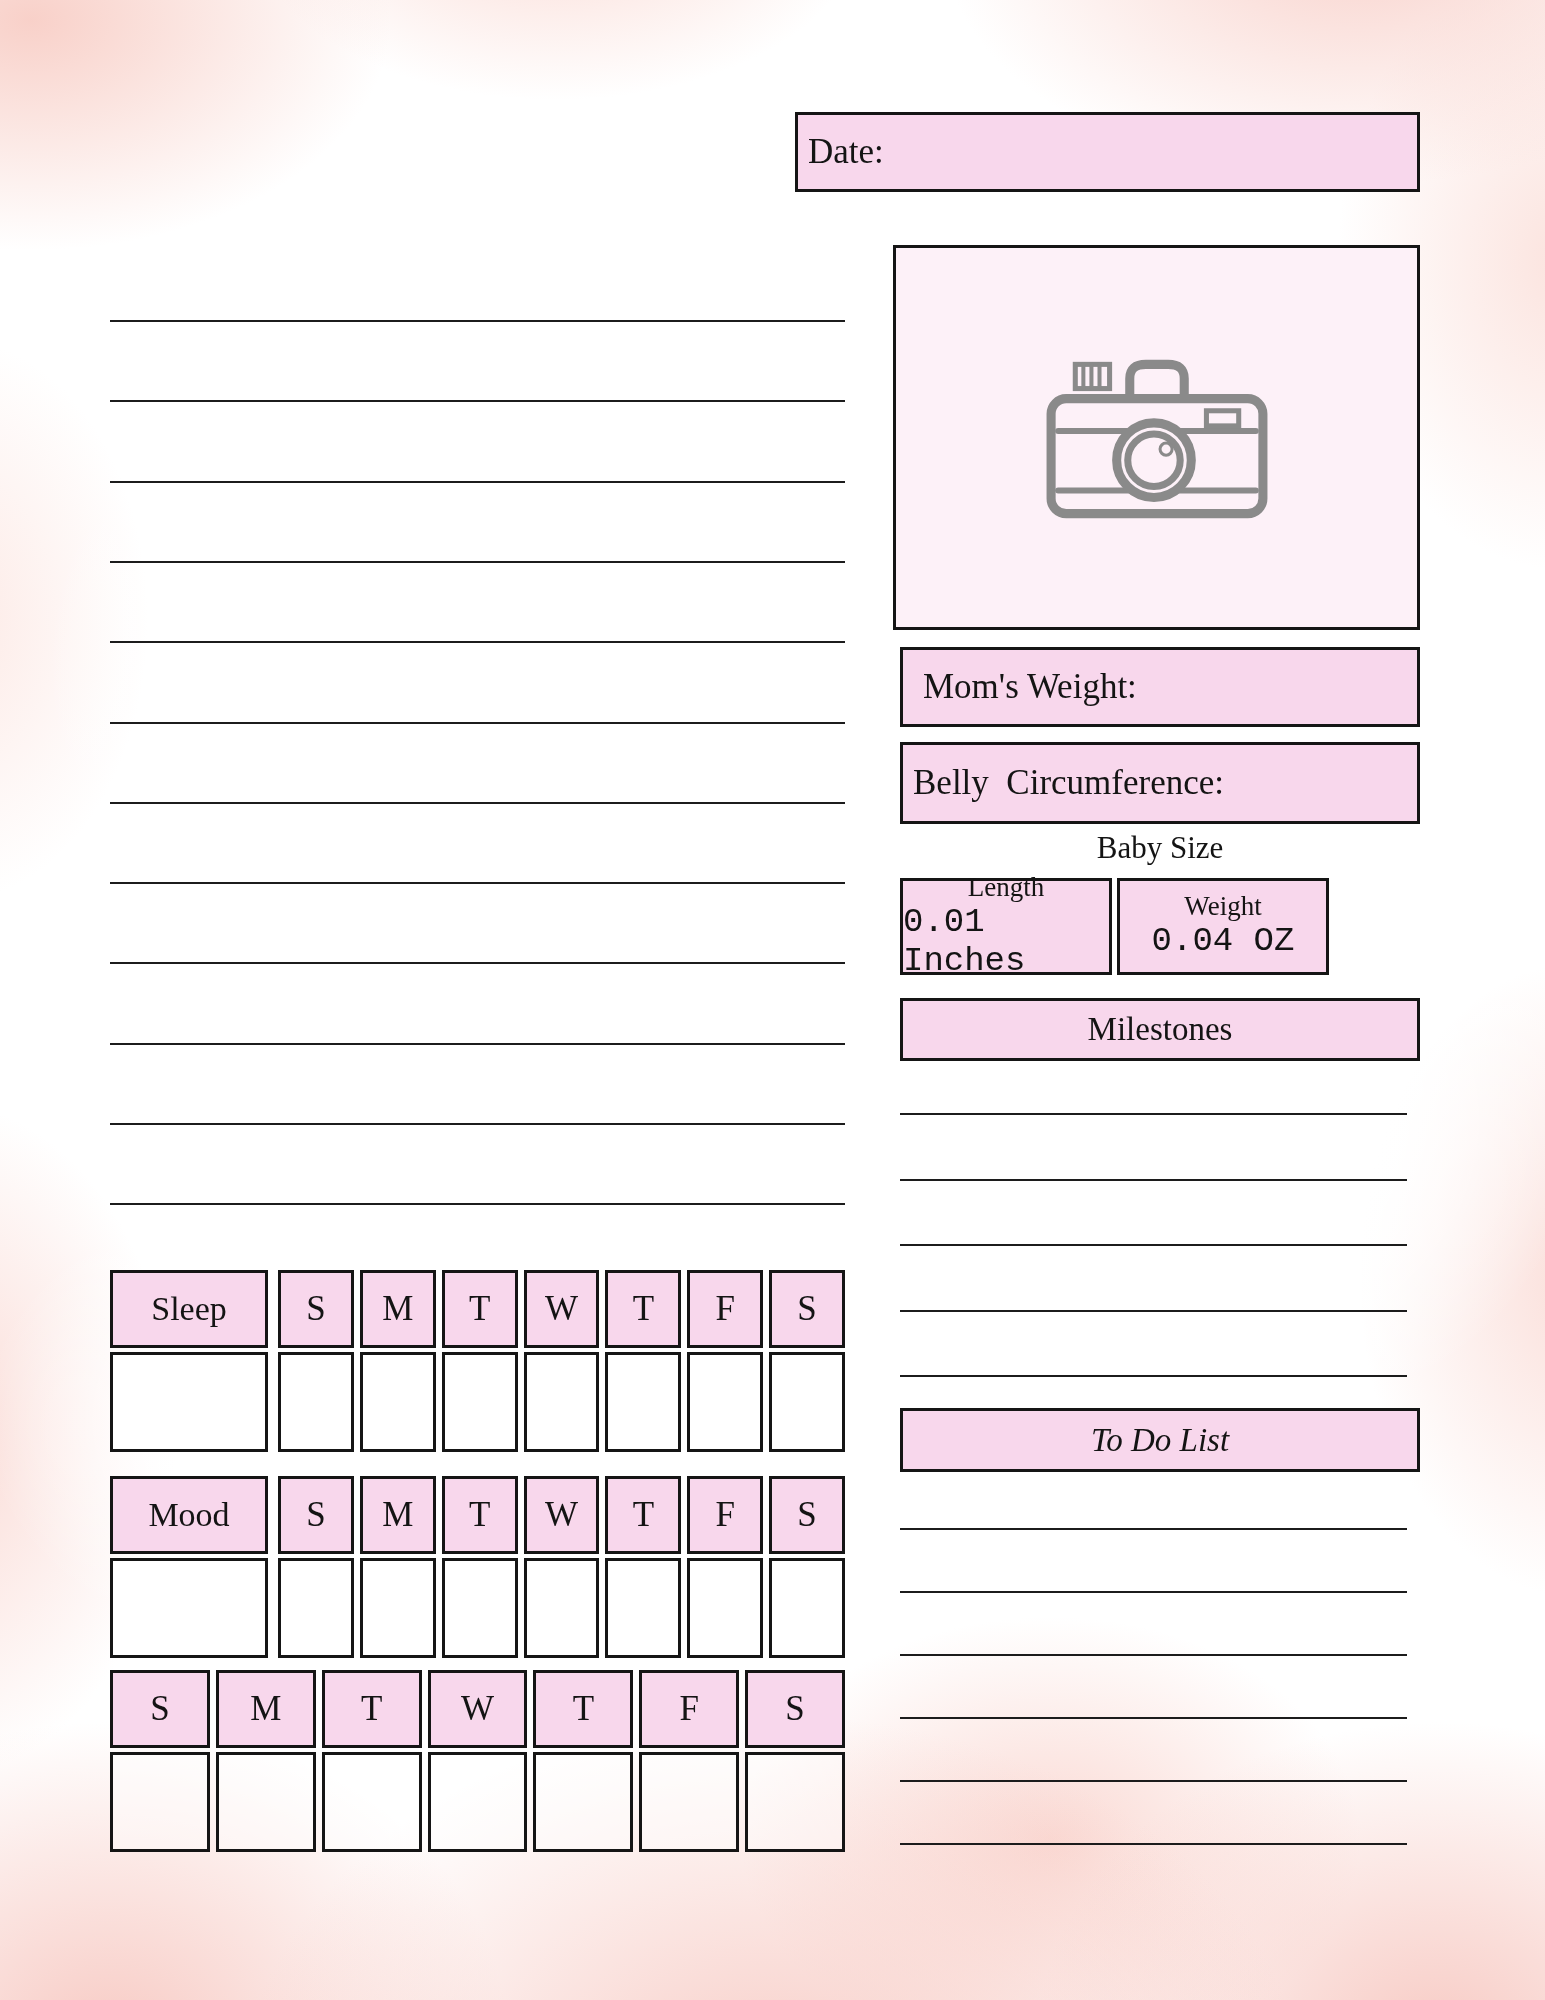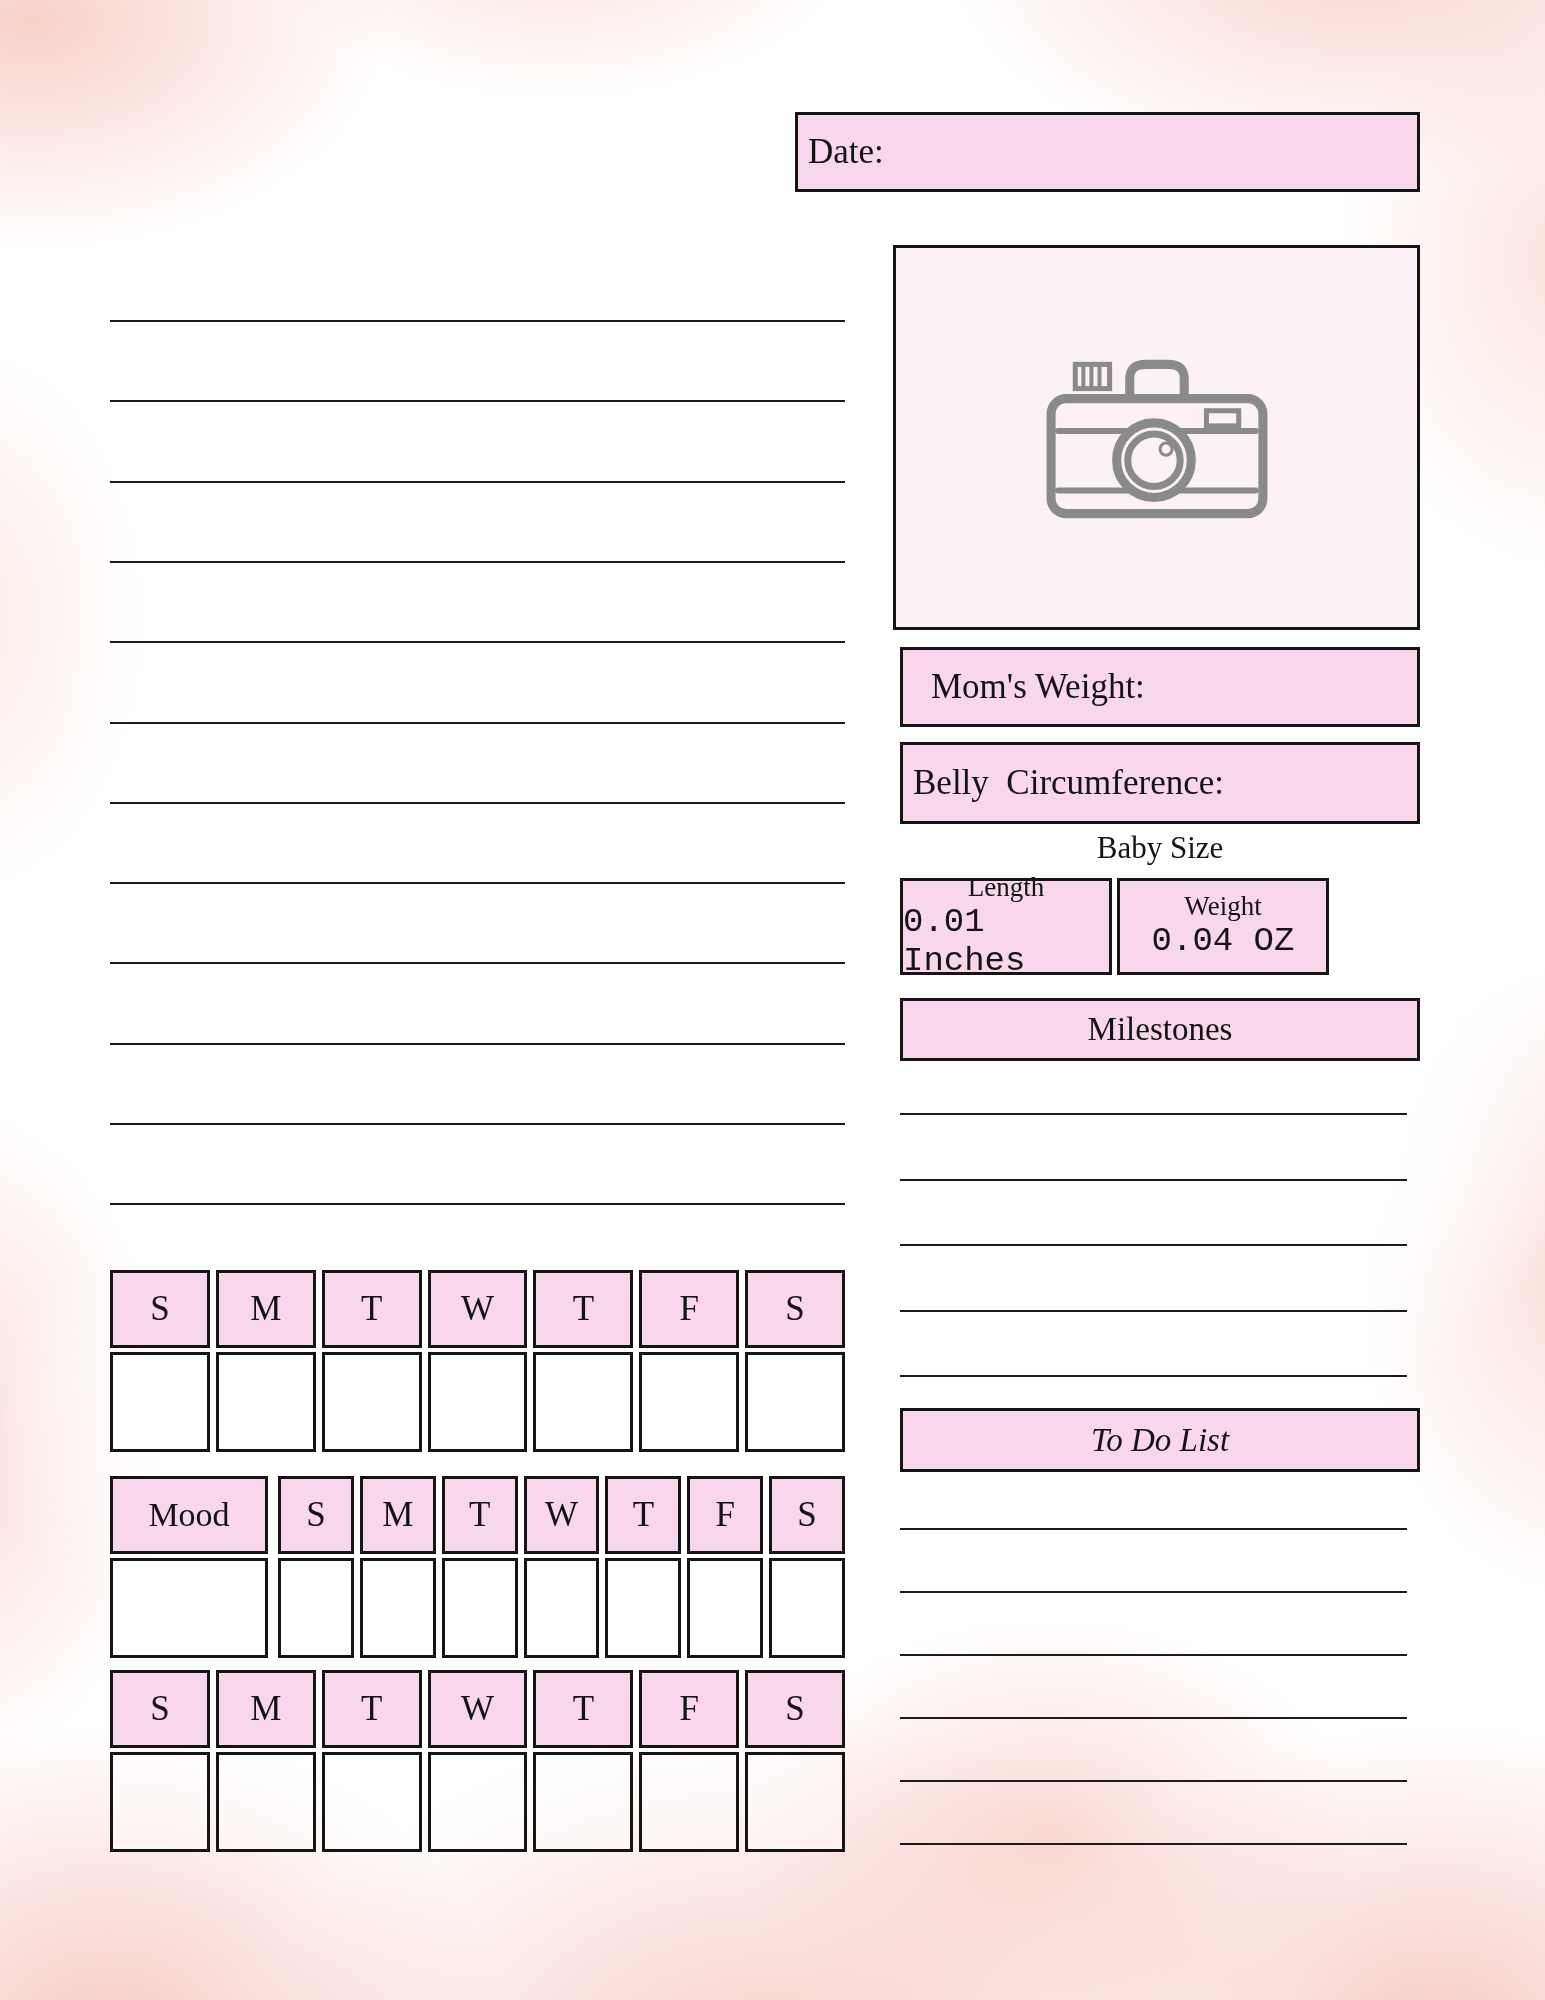--- a/index.html
+++ b/index.html
@@ -85,21 +85,21 @@
       <rect x="10" y="46" width="210" height="114" rx="15" fill="var(--photo,#fdf1f8)" stroke-width="9"></rect>
       <line x1="17" y1="78" x2="213" y2="78" stroke-width="6"></line>
       <line x1="17" y1="137" x2="213" y2="137" stroke-width="6"></line>
       <rect x="164" y="58" width="32" height="15" stroke-width="5"></rect>
       <circle cx="112" cy="107" r="37" fill="var(--photo,#fdf1f8)" stroke-width="9"></circle>
       <circle cx="112" cy="107" r="26" stroke-width="7"></circle>
       <circle cx="124" cy="96" r="6" stroke-width="3"></circle>
     </svg>
   </div>
 
-  <div class="abs box label-36" style="left:900px;top:647px;width:520px;height:80px;padding-left:28px;">
+  <div class="abs box label-36" style="left:900px;top:647px;width:520px;height:80px;padding-left:20px;">
     <span>Mom's Weight:</span>
   </div>
   <div class="abs center" style="left:900px;top:830px;width:520px;font-size:31px;display:flex;">
     <span>Baby Size</span>
   </div>
 
   <div class="abs box label-36" style="left:900px;top:742px;width:520px;height:82px;padding-left:10px;">
     <span class="pre">Belly  Circumference:</span>
   </div>
   <div class="abs" style="left:900px;top:878px;width:429px;height:97px;display:flex;gap:5px;">
@@ -131,20 +131,24 @@
       <div class="abs wline right-col-line" style="top: 1528px;"></div>
       <div class="abs wline right-col-line" style="top: 1591px;"></div>
       <div class="abs wline right-col-line" style="top: 1654px;"></div>
       <div class="abs wline right-col-line" style="top: 1717px;"></div>
       <div class="abs wline right-col-line" style="top: 1780px;"></div>
       <div class="abs wline right-col-line" style="top: 1843px;"></div>
     </div>
 
   <div id="trackers">
       <div class="abs tracker" style="top: 1270px;">
+        <div class="t-label-col">
+          <div class="t-cell t-head">Sleep</div>
+          <div class="t-cell t-data"></div>
+        </div>
         <div class="t-days">
           <div class="t-cell t-head">S</div>
           <div class="t-cell t-head">M</div>
           <div class="t-cell t-head">T</div>
           <div class="t-cell t-head">W</div>
           <div class="t-cell t-head">T</div>
           <div class="t-cell t-head">F</div>
           <div class="t-cell t-head">S</div>
           <div class="t-cell t-data"></div>
           <div class="t-cell t-data"></div>

